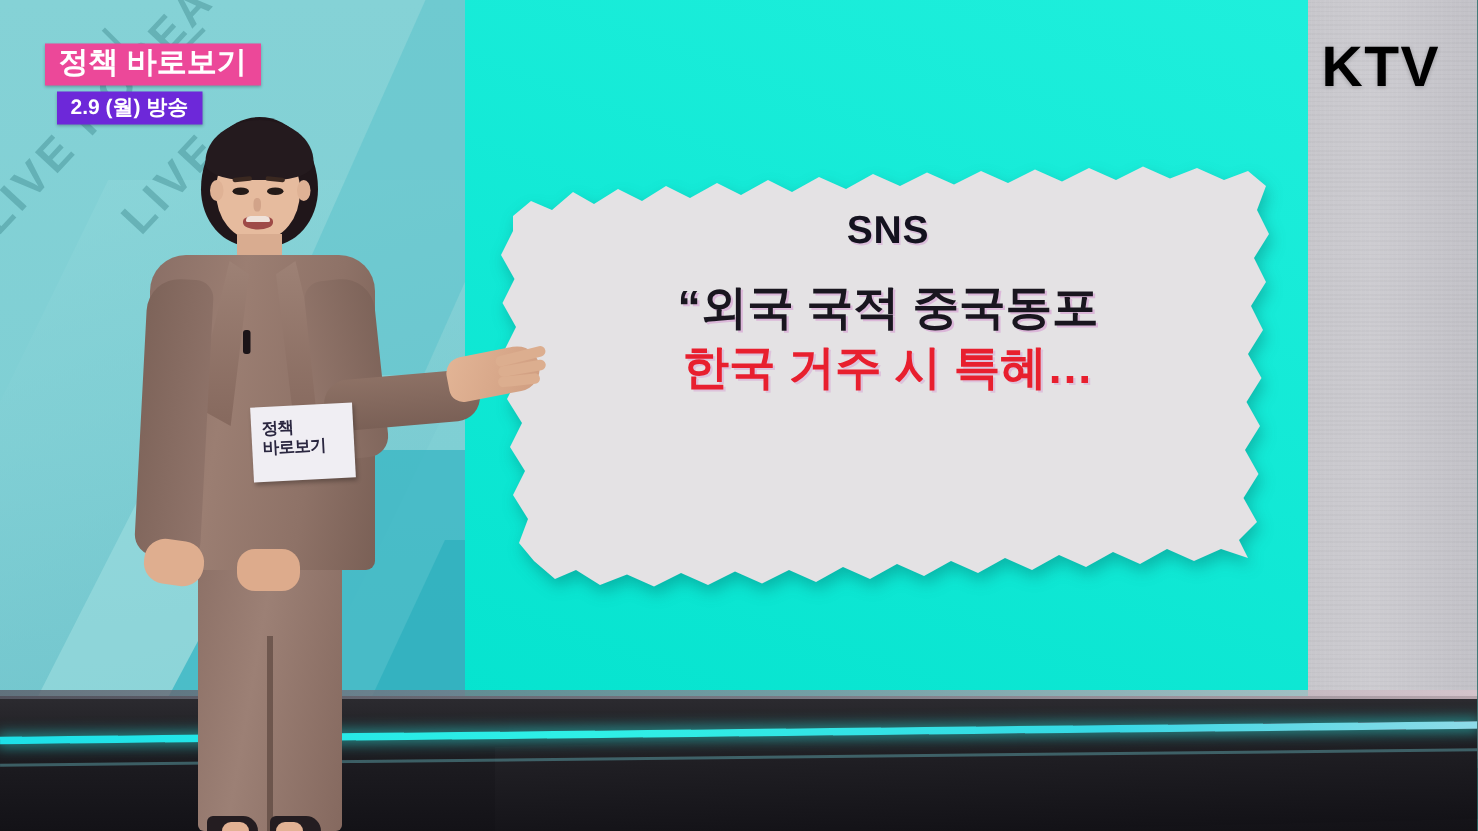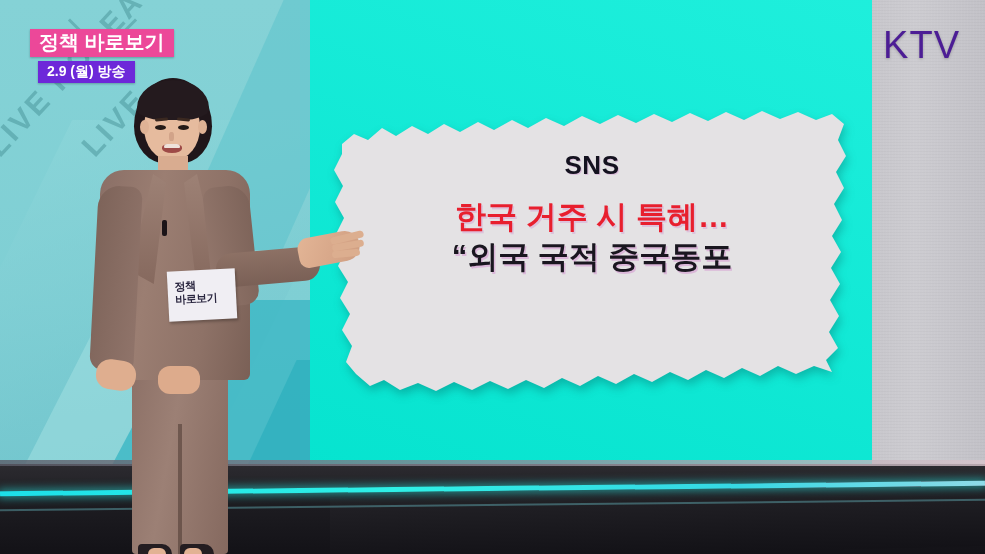--- a/index.html
+++ b/index.html
@@ -140,23 +140,23 @@
     font-weight: 700;
     padding: 3px 9px 4px 9px;
     line-height: 1.05;
     box-shadow: 0 1px 2px rgba(0,0,0,.25);
   }
 
   
   .ktv-logo {
     position: absolute;
     right: 25px; top: 24px;
-    color: #4c1d95;
+    color: #000000;
     font-size: 38px;
-    font-weight: 400;
+    font-weight: 700;
     letter-spacing: 1px;
     z-index: 45;
     text-shadow: 0 1px 3px rgba(0,0,0,.22);
     text-align: right;
   }
 
   
   .cyan-screen {
     position: absolute;
     left: 310px; top: 0;
@@ -182,21 +182,21 @@
 
   .paper-content {
     position: absolute;
     left: 332px; top: 104px;
     width: 520px; height: 290px;
     z-index: 25;
     text-align: center;
     pointer-events: none;
   }
   .sns-label {
-    margin-top: 46px;
+    margin-top: 34px;
     font-size: 26px;
     font-weight: 700;
     color: #14121f;
     letter-spacing: .5px;
     text-shadow: 1px 1px 0 rgba(200,120,200,.35);
   }
   .quote-lines {
     margin-top: 16px;
   }
   .q-line {
@@ -523,22 +523,22 @@
         L 158,277 L 140,286 L 122,278 L 104,287 L 86,279 L 68,286
         L 52,276 L 38,282 L 24,270 L 14,258
         L 20,242 L 10,226 L 18,210 L 8,194 L 16,178 L 6,162
         L 14,146 L 4,130 L 12,114 L 3,98 L 11,82 L 2,66 L 10,50 Z"></path>
     </svg>
   </div>
 
   <div class="paper-content">
     <div class="sns-label">SNS</div>
     <div class="quote-lines">
+      <div class="q-line">“외국 국적 중국동포</div>
       <div class="q-line accent">한국 거주 시 특혜…</div>
-      <div class="q-line">“외국 국적 중국동포</div>
     </div>
   </div>
 
   <div class="anchor">
     <div class="hair-back"></div>
     <div class="head"></div>
     <div class="ear-l"></div>
     <div class="ear-r"></div>
     <div class="hair-front"></div>
     <div class="brow-l"></div>

